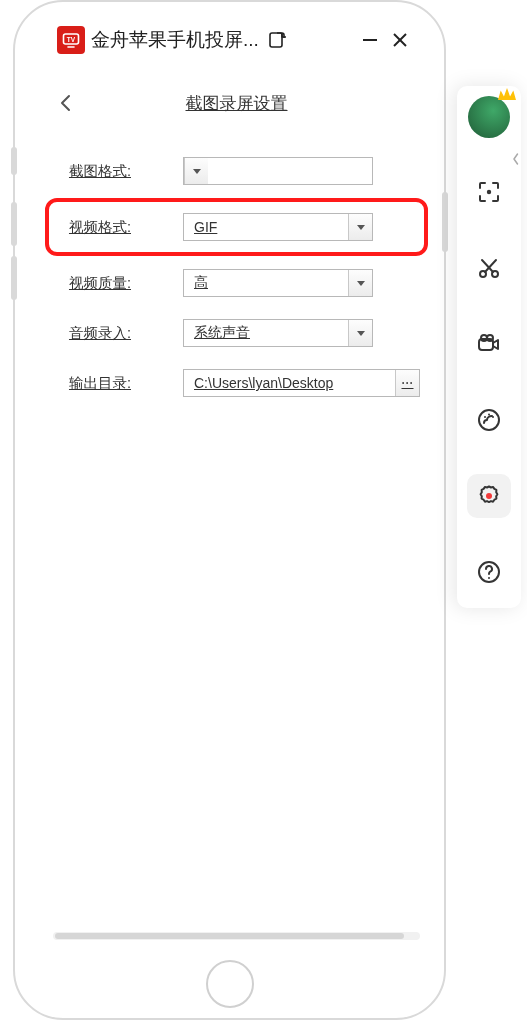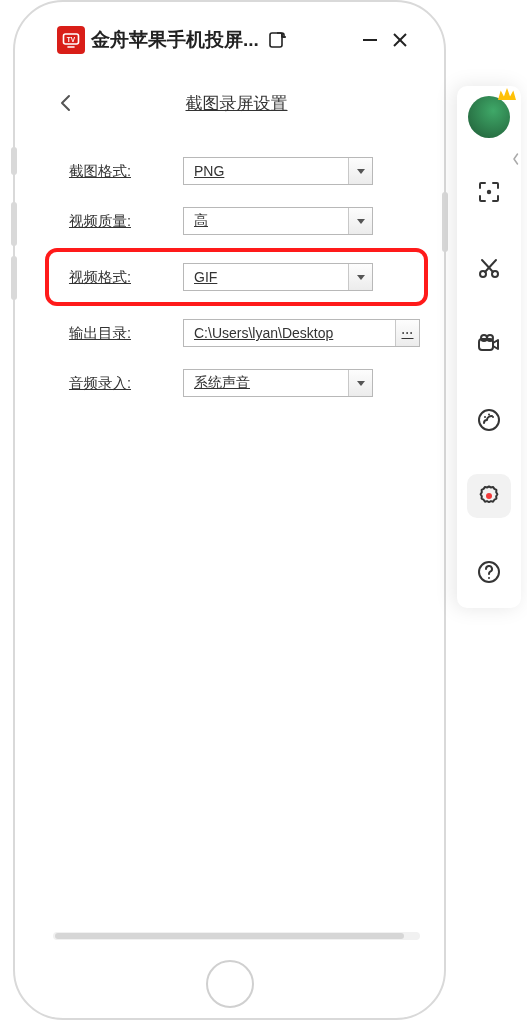--- a/index.html
+++ b/index.html
@@ -76,21 +76,21 @@
     width: 28px; height: 28px;
     background: #d91e18;
     border-radius: 4px;
     display: flex; align-items: center; justify-content: center;
     color: #fff; font-size: 11px; font-weight: bold;
     position: relative;
   }
   .app-logo svg { display:block; }
   .app-title {
     font-size: 19px;
-    font-weight: 700;
+    font-weight: 400;
     color: #222;
     flex: 0 0 auto;
   }
   .titlebar-spacer { flex: 1; }
   .title-icon {
     width: 24px; height: 24px;
     display: flex; align-items: center; justify-content: center;
     color: #222;
   }
   .title-icon.minimize { margin-left: 6px; }
@@ -325,54 +325,53 @@
           </svg>
       </div>
       <div class="page-title">截图录屏设置</div>
     </div>
 
     <div class="form">
 
       <div class="row pad">
         <div class="label">截图格式:</div>
         <div class="select">
-          <div class="value">PNG</div>
+          <div class="caret"></div>
+        </div>
+      </div>
+
+      <div class="row highlight">
+        <div class="label">视频格式:</div>
+        <div class="select">
+          <div class="value">GIF</div>
           <div class="caret"></div>
         </div>
       </div>
 
       <div class="row pad">
         <div class="label">视频质量:</div>
         <div class="select">
           <div class="value">高</div>
           <div class="caret"></div>
         </div>
       </div>
 
-      <div class="row highlight">
-        <div class="label">视频格式:</div>
+      <div class="row pad">
+        <div class="label">音频录入:</div>
         <div class="select">
-          <div class="value">GIF</div>
+          <div class="value">系统声音</div>
           <div class="caret"></div>
         </div>
       </div>
 
       <div class="row pad output-row">
         <div class="label">输出目录:</div>
         <div class="path-box">
           <div class="path-value">C:\Users\lyan\Desktop</div>
           <div class="dots">···</div>
-        </div>
-      </div>
-
-      <div class="row pad">
-        <div class="label">音频录入:</div>
-        <div class="select">
-          <div class="value">系统声音</div>
-          <div class="caret"></div>
         </div>
       </div>
 
     </div>
 
     <div class="hscroll">
       <div class="thumb"></div>
     </div>
   </div>
 

